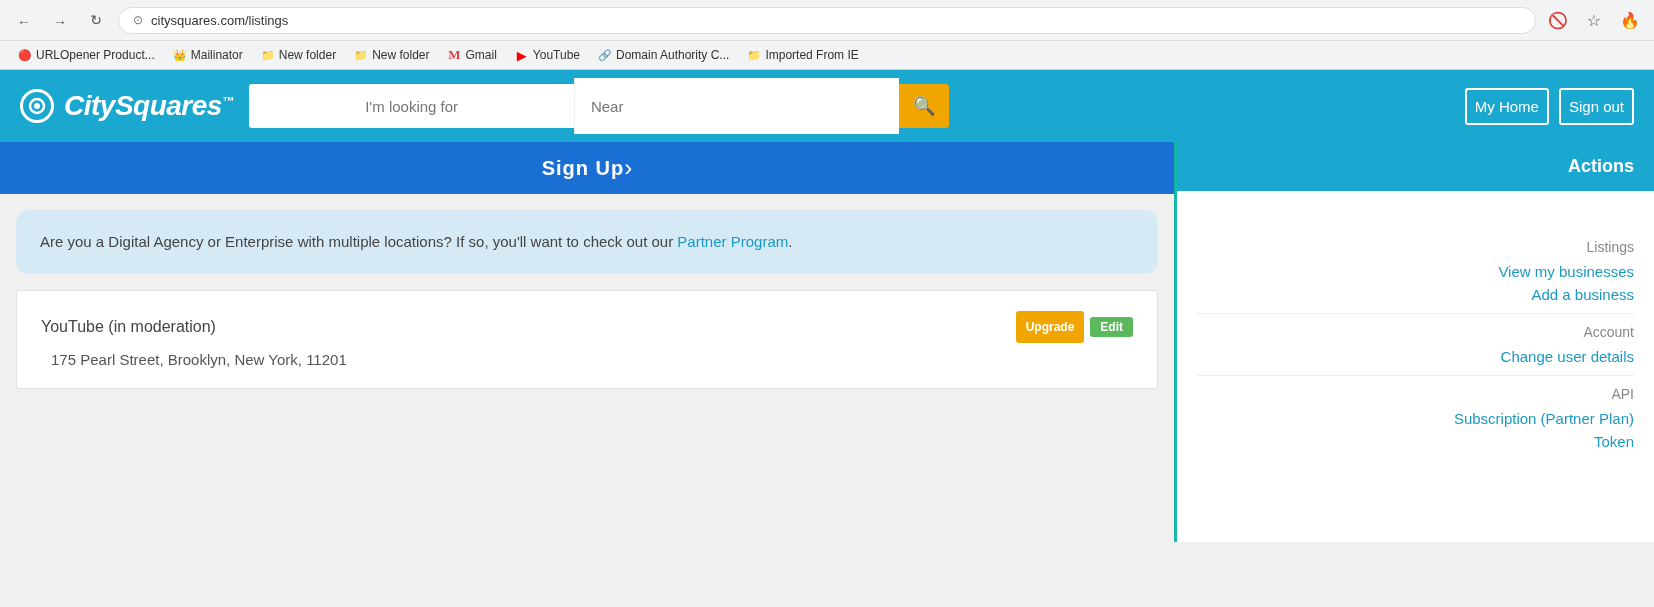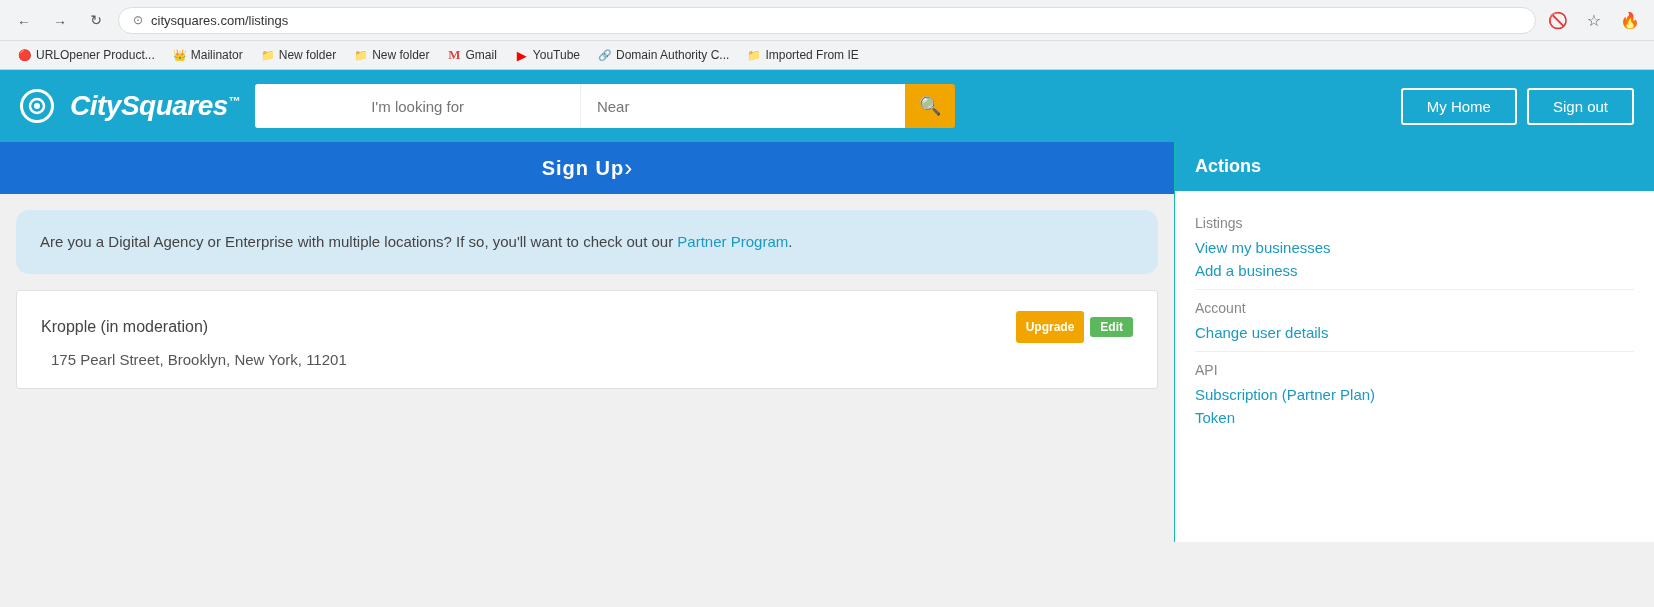--- a/index.html
+++ b/index.html
@@ -84,21 +84,21 @@
       background: #1ba8d0;
       padding: 0 20px;
       display: flex;
       align-items: center;
       height: 72px;
       gap: 16px;
     }
     .logo-area {
       display: flex;
       align-items: center;
-      gap: 16px;
+      gap: 10px;
       color: white;
       font-size: 28px;
       font-weight: bold;
       letter-spacing: -0.5px;
       min-width: 200px;
     }
     .logo-icon {
       width: 34px; height: 34px;
       border: 3px solid white;
       border-radius: 50%;
@@ -122,21 +122,21 @@
       border: none;
       padding: 0 16px;
       font-size: 15px;
       color: #999;
       outline: none;
       text-align: center;
     }
     .search-input:first-child { border-radius: 3px 0 0 3px; }
     .near-input {
       flex: 1;
-      height: 44px;
+      height: 56px;
       border: none;
       border-left: 1px solid #eee;
       padding: 0 16px;
       font-size: 15px;
       color: #ec4899;
       outline: none;
     }
     .search-btn {
       width: 50px; height: 44px;
       background: #f0a500;
@@ -148,21 +148,21 @@
       font-size: 18px;
     }
 
     .header-actions {
       display: flex;
       align-items: center;
       gap: 10px;
       margin-left: auto;
     }
     .header-btn {
-      padding: 8px 24px;
+      padding: 8px 8px;
       border: 2px solid white;
       background: transparent;
       color: white;
       font-size: 15px;
       cursor: pointer;
       border-radius: 3px;
       font-weight: 500;
     }
 
     
@@ -256,31 +256,33 @@
     .business-address {
       font-size: 15px;
       color: #555;
       padding-left: 10px;
     }
 
     
     .sidebar {
       width: 480px;
       background: white;
-      border-left: 1px solid #14b8a6;
+      border-left: 3px solid #14b8a6;
+      text-align: right;
     }
     .sidebar-header {
       background: #1ba8d0;
       color: white;
       padding: 14px 20px;
       font-size: 18px;
       font-weight: bold;
     }
     .sidebar-content {
       padding: 16px 20px;
+      margin-top: 24px;
     }
     .sidebar-section-label {
       color: #888;
       font-size: 14px;
       margin-bottom: 8px;
       margin-top: 8px;
     }
     .sidebar-link {
       display: block;
       color: #1a9ac0;
@@ -383,21 +385,21 @@
       <span class="signup-arrow">›</span>
     </div>
 
     <div class="partner-box">
       <span>Are you a Digital Agency or Enterprise with multiple locations? If so, you'll want to check out our</span>
       <a class="partner-link">Partner Program</a><span>.</span>
     </div>
 
     <div class="business-card">
       <div class="business-card-header">
-        <span class="business-name">Kropple (in moderation)</span>
+        <span class="business-name">YouTube (in moderation)</span>
         <div class="business-badges">
           <span class="badge-upgrade">Upgrade</span>
           <span class="badge-edit">Edit</span>
         </div>
       </div>
       <div class="business-address">175 Pearl Street, Brooklyn, New York, 11201</div>
     </div>
   </div>
 
   <div class="sidebar">

